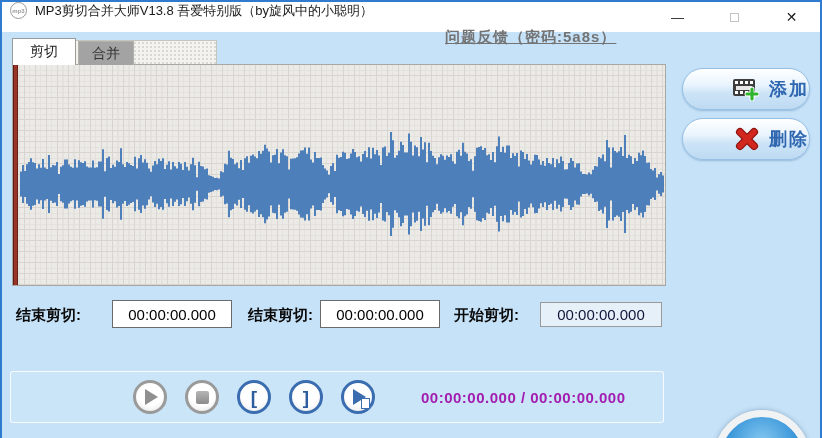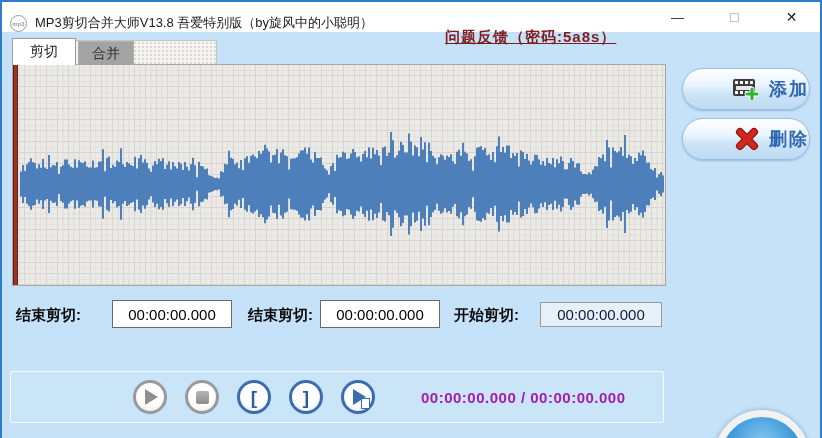--- a/index.html
+++ b/index.html
@@ -8,21 +8,21 @@
 
   .window {
     position:relative; width:822px; height:438px;
     border:2px solid #2e7bd0; border-bottom:none;
     background:#c6e2f8; overflow:hidden;
   }
 
   
   .titlebar {
     position:absolute; left:0; top:0; right:0; height:30px;
-    background:#ffffff; display:flex; align-items:flex-end; padding-left:8px;
+    background:#ffffff; display:flex; align-items:flex-start; padding-left:8px;
   }
   .app-icon {
     width:17px; height:17px; border:1.5px solid #9a9a9a; border-radius:50%;
     color:#9a9a9a; font-size:6px; font-weight:bold;
     display:flex; align-items:center; justify-content:center; flex:0 0 auto;
   }
   .title-text { margin-left:8px; font-size:13px; color:#1a1a1a; white-space:nowrap; }
   .win-controls { margin-left:auto; display:flex; height:30px; }
   .win-btn {
     width:57px; height:30px; display:flex; align-items:center; justify-content:center;
@@ -47,21 +47,21 @@
     left:10px; top:36px; width:64px; height:27px;
     background:#ffffff; border:1px solid #9a9a96; border-bottom:none; z-index:3;
   }
   .tab.inactive {
     left:76px; top:39px; width:56px; height:24px;
     background:#a3a3a3; border:1px solid #b3b1ac; border-bottom:none; z-index:2; color:#333;
   }
 
   .feedback-link {
     position:absolute; left:443px; top:26px; font-size:15px; font-weight:bold;
-    color:#7f1d1d; text-decoration:underline; letter-spacing:1px; cursor:pointer;
+    color:#737373; text-decoration:underline; letter-spacing:1px; cursor:pointer;
     white-space:nowrap;
   }
 
   
   .wave-panel {
     position:absolute; left:10px; top:62px; width:654px; height:222px;
     border:1px solid #a9a7a2; background-color:#eceae6;
     background-image:
       repeating-linear-gradient(90deg, #d8d5d0 0 1px, transparent 1px 11px),
       repeating-linear-gradient(0deg,  #d8d5d0 0 1px, transparent 1px 11px),

